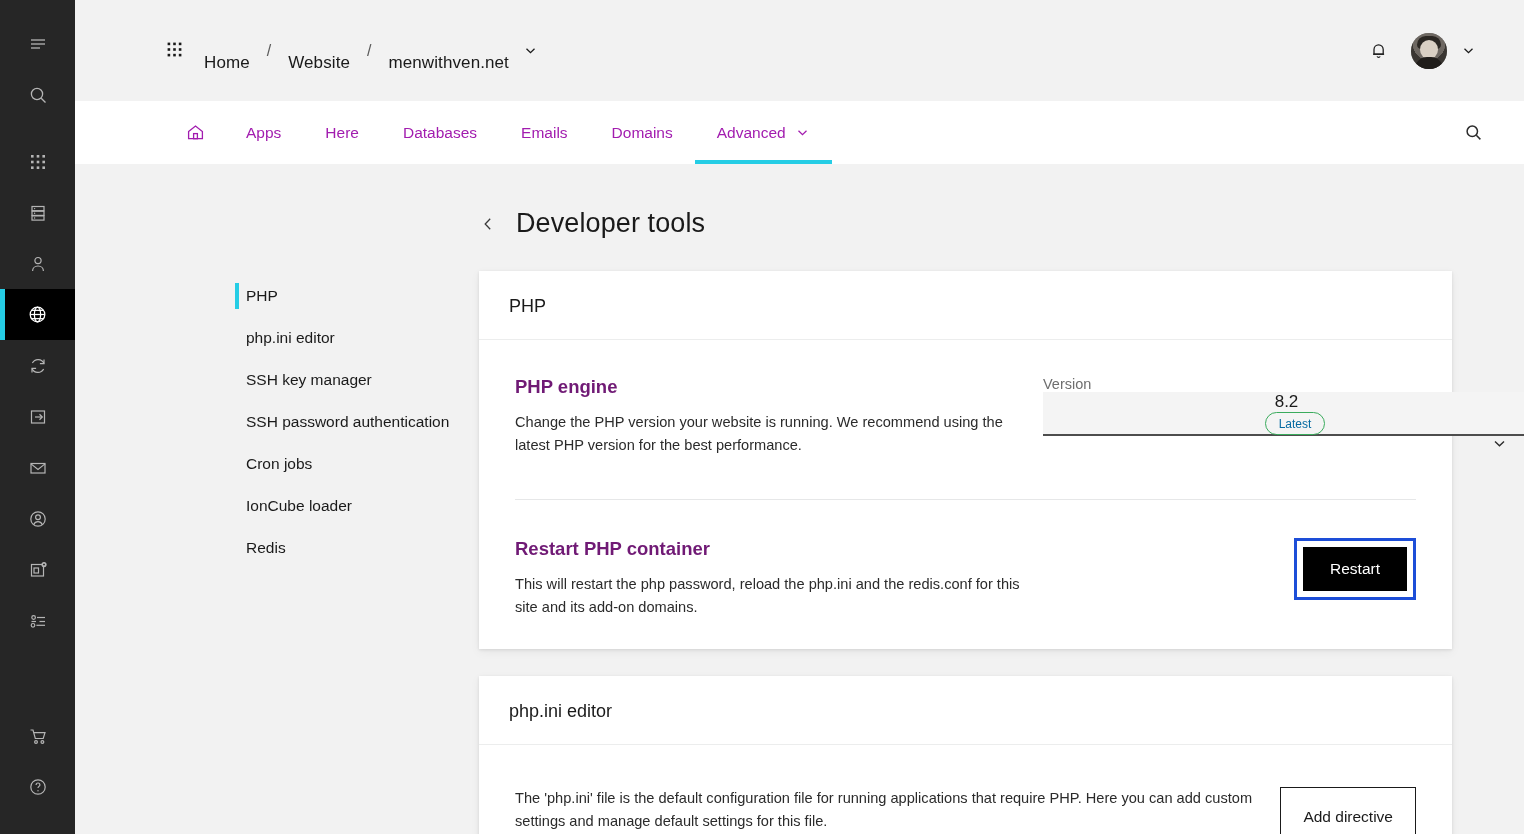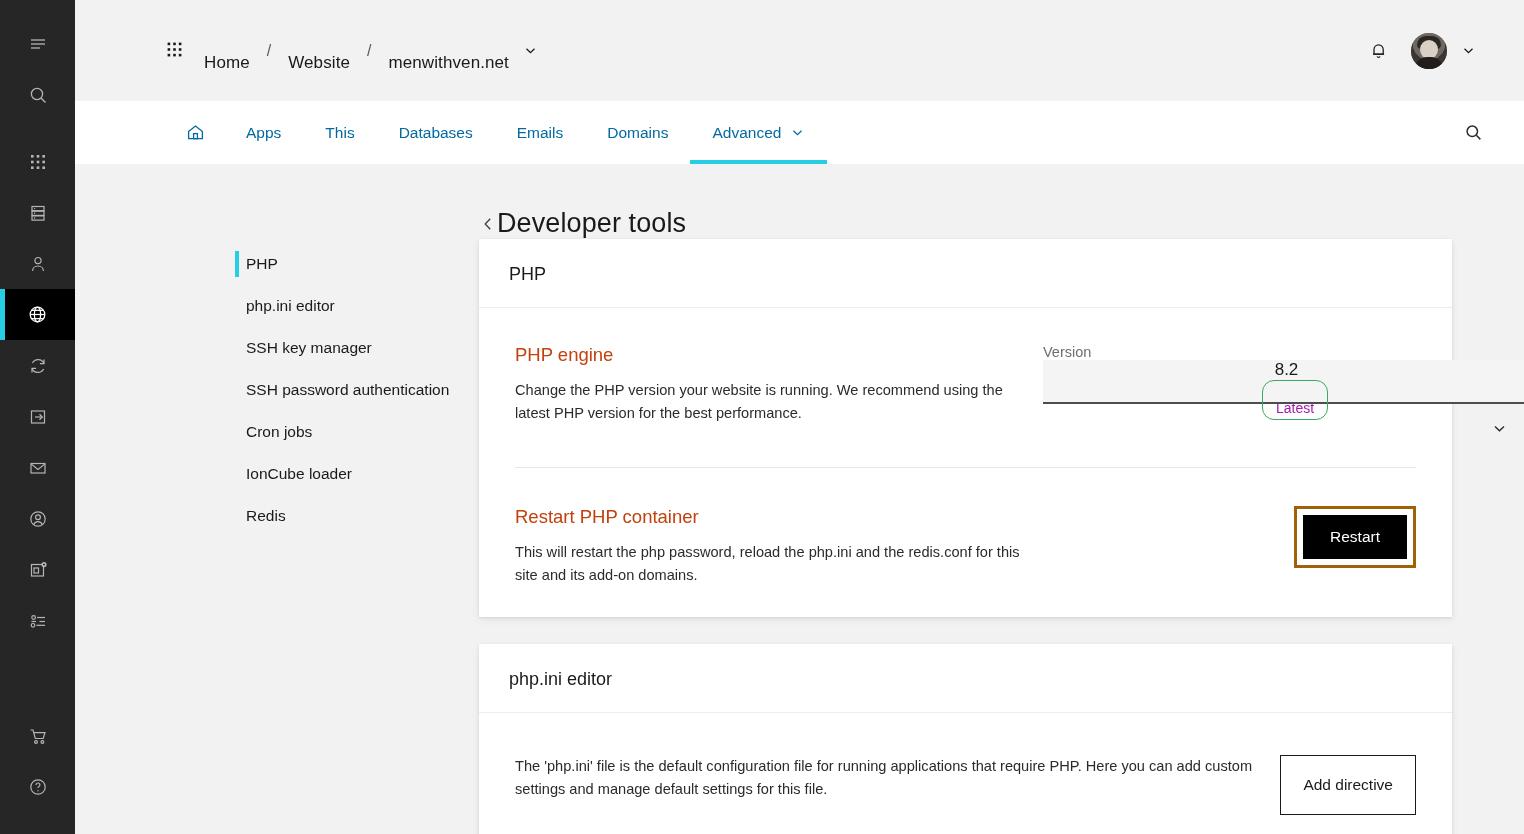--- a/index.html
+++ b/index.html
@@ -75,40 +75,40 @@
   
   .tabbar {
     height: 63px; flex: 0 0 63px;
     background: #ffffff;
     display: flex; align-items: stretch;
     padding: 0 40px 0 92px;
   }
   .tabs { display: flex; align-items: stretch; flex: 1 1 auto; }
   .tab {
     display: flex; align-items: center; justify-content: center;
-    padding: 0 22px; font-size: 15.5px; color: #0369a1;
+    padding: 0 22px; font-size: 15.5px; color: #a21caf;
     position: relative; cursor: pointer; white-space: nowrap; text-align: center;
   }
   .tab.home-tab { padding: 0 18px; }
   .tab .chev { margin-left: 9px; display: flex; }
   .tab.active::after {
     content: ""; position: absolute; left: 0; right: 0; bottom: 0;
     height: 4px; background: #25cde5;
   }
   .tabbar-search { display: flex; align-items: center; padding-left: 16px; color: #2b2b2b; }
 
   
   .main {
     flex: 1 1 auto; background: #f2f2f2;
     padding: 44px 0 0 0; overflow: hidden;
     display: flex; flex-direction: column;
   }
   .page-head {
-    display: flex; align-items: center; 
-    padding-left: 404px; 
+    display: flex; align-items: center; gap: 19px;
+    padding-left: 404px; margin-bottom: 32px;
   }
   .back-chev { display: flex; color: #3b3b3b; }
   .page-title { font-size: 27px; font-weight: 400; color: #1a1a1a; letter-spacing: .1px; }
 
   .body-cols { display: flex; flex: 1 1 auto; min-height: 0; }
   .side-menu { width: 404px; flex: 0 0 404px; padding-left: 160px; padding-top: 4px; }
   .menu-item {
     position: relative; height: 42px; display: flex; align-items: center;
     font-size: 15.5px; color: #1a1a1a; cursor: pointer; padding-left: 11px;
   }
@@ -125,46 +125,46 @@
     margin-bottom: 27px;
   }
   .card-head {
     padding: 25px 30px 22px 30px;
     border-bottom: 1px solid #eceded;
     font-size: 18px; color: #1a1a1a;
   }
   .card-body { padding: 36px 36px 30px 36px; }
   .sect { display: flex; align-items: flex-start; gap: 28px; }
   .sect-text { width: 500px; flex: 0 0 500px; }
-  .sect-title { font-size: 18.5px; color: #c2410c; margin-bottom: 13px; font-weight: 400; }
+  .sect-title { font-size: 18.5px; color: #701a75; margin-bottom: 13px; font-weight: 700; }
   .sect-desc { font-size: 14.6px; line-height: 1.58; color: #2b2b2b; }
   .sect-ctl { flex: 1 1 auto; display: flex; justify-content: flex-end; }
 
   .field { width: 481px; }
   .field-label { font-size: 14.5px; color: #6e6e6e; }
   .select {
     height: 44px; background: #f4f4f4; border-bottom: 2.5px solid #4d4d4d;
     display: flex; align-items: center; padding: 0 16px 0 22px; cursor: pointer; flex-direction: column;
   }
   .select-value { font-size: 17px; color: #1a1a1a; }
   .badge {
-    margin-left: 17px; border: 1px solid #3aab5c; color: #a21caf;
-    border-radius: 12px; padding: 20px 13px 4px; font-size: 14px; line-height: 1;
+    margin-left: 17px; border: 1px solid #3aab5c; color: #0369a1;
+    border-radius: 12px; padding: 5px 13px 4px; font-size: 12px; line-height: 1;
   }
   .select-caret { margin-left: auto; display: flex; color: #2b2b2b; }
 
   .divider { height: 1px; background: #e6e7e8; margin: 42px 0 38px 0; }
 
   .btn-dark {
     background: #000000; color: #ffffff; border: none;
     font-size: 15.5px; font-family: inherit;
     padding: 13px 27px; cursor: pointer;
   }
   .btn-focus {
-    border: 3px solid #a16207; background: #ffffff;
+    border: 3px solid #1d4ed8; background: #ffffff;
     padding: 6px; display: inline-block;
   }
   .btn-outline {
     background: #ffffff; color: #1a1a1a; border: 1.5px solid #1a1a1a;
     font-size: 15.5px; font-family: inherit;
     padding: 20px 22px; cursor: pointer; white-space: nowrap;
   }
   .restart-row { display: flex; align-items: flex-start; gap: 28px; }
   .restart-row .sect-text { width: 520px; flex: 0 0 520px; }
   .ini-row { display: flex; align-items: flex-start; gap: 18px; padding-top: 6px; }
@@ -350,21 +350,21 @@
         <div class="tab home-tab">
           <svg width="21" height="21" viewBox="0 0 21 21" fill="none" stroke="currentColor" stroke-width="1.3">
             <path d="M3.6 9.6 10.5 4l6.9 5.6v7.1H3.6z"></path>
             <rect x="8.6" y="11.6" width="3.8" height="5.1"></rect>
           </svg>
         </div>
         <div class="tab">
           <span>Apps</span>
         </div>
         <div class="tab">
-          <span>This</span>
+          <span>Here</span>
         </div>
         <div class="tab">
           <span>Databases</span>
         </div>
         <div class="tab">
           <span>Emails</span>
         </div>
         <div class="tab">
           <span>Domains</span>
         </div>

